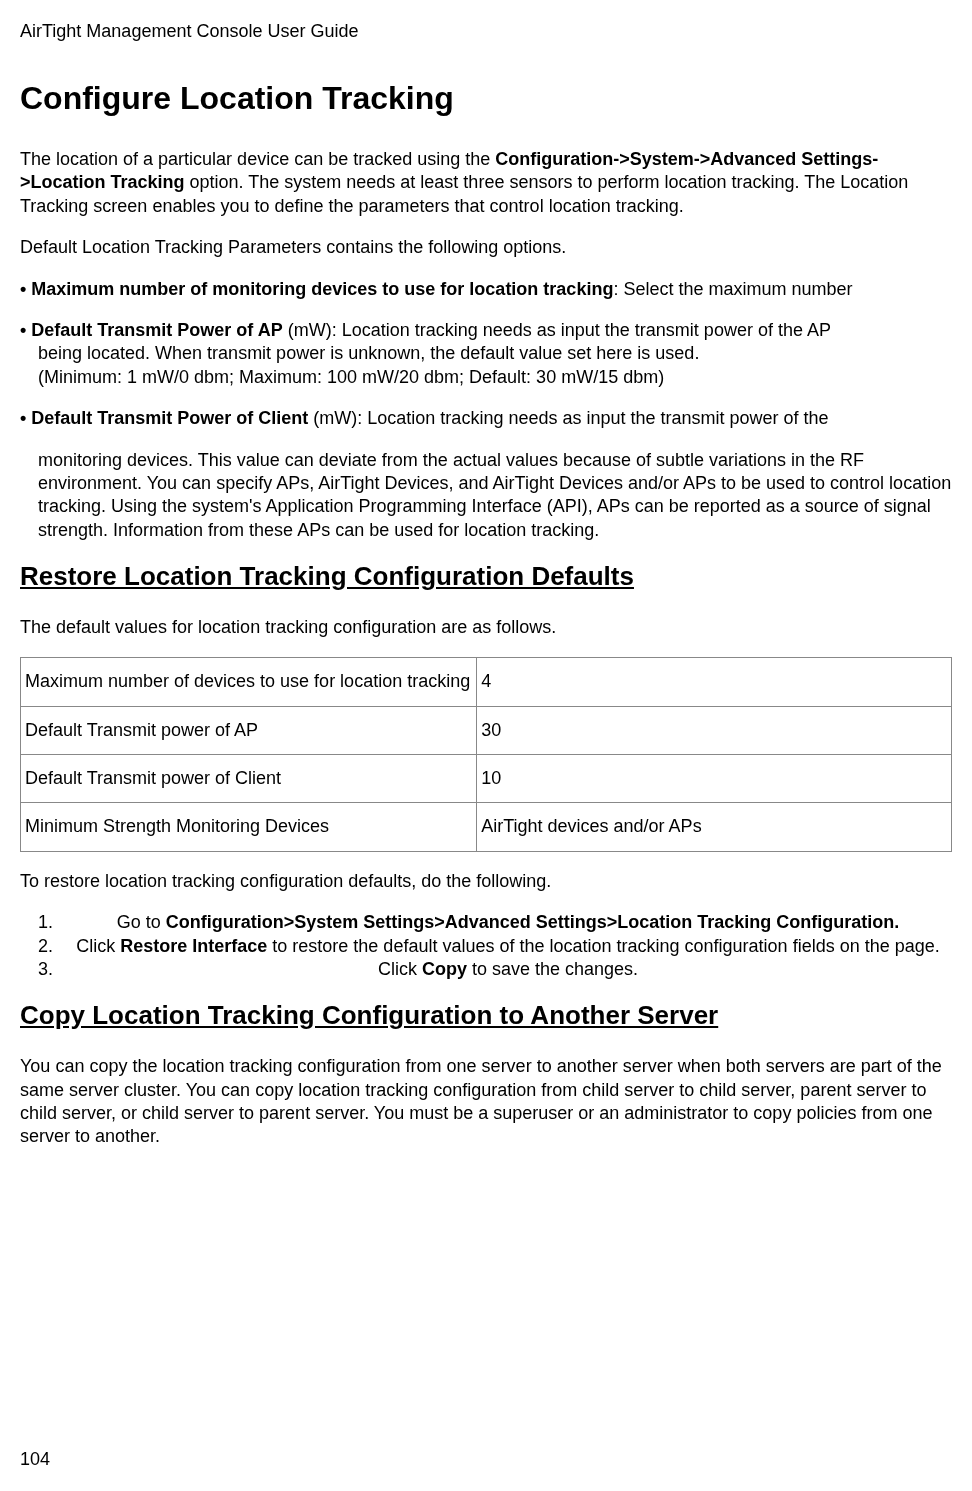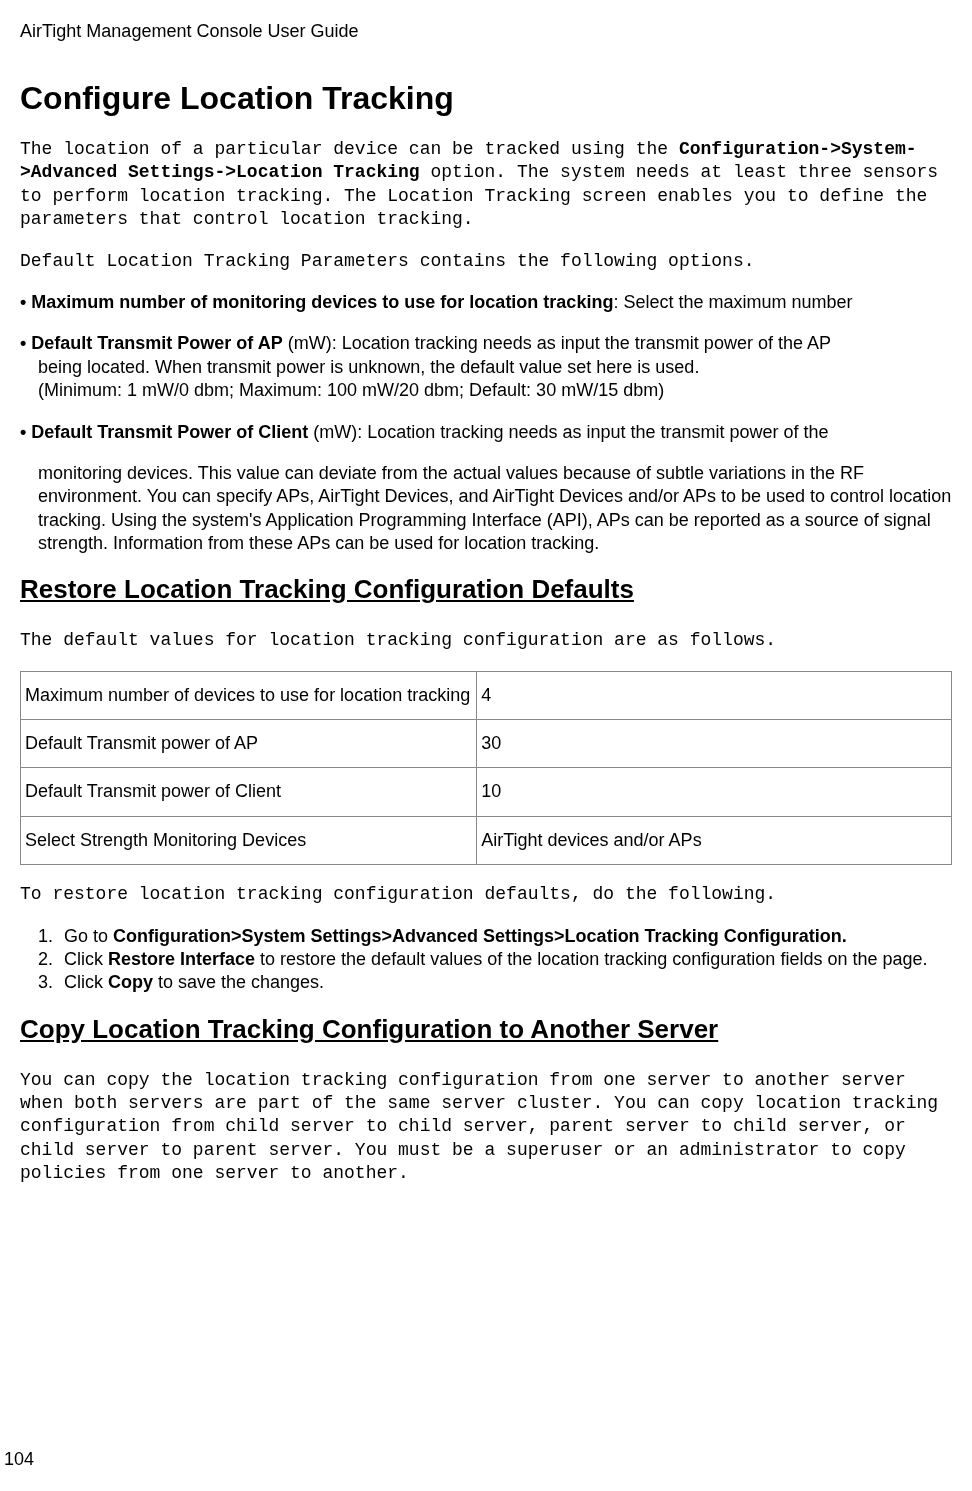--- a/index.html
+++ b/index.html
@@ -16,32 +16,31 @@
       font-size: 18px;
       line-height: 1.3;
     }
     .header-title {
       font-size: 18px;
       margin-bottom: 35px;
     }
     h1 {
       font-size: 32px;
       font-weight: bold;
-      margin-bottom: 18px;
+      margin-bottom: 28px;
     }
     h2 {
       font-size: 26px;
       font-weight: bold;
       margin-top: 18px;
       margin-bottom: 22px;
       text-decoration: underline;
     }
     p {
       margin-bottom: 18px;
-      font-family: Liberation Mono, monospace;
     }
     .bullet-item {
       margin-bottom: 18px;
     }
     .bullet-item .indent {
       padding-left: 18px;
       display: block;
     }
     table {
       width: 100%;
@@ -53,29 +52,30 @@
       padding: 12px 4px;
       font-size: 18px;
       vertical-align: top;
     }
     table td:first-child {
       width: 49%;
     }
     ol {
       padding-left: 38px;
       margin-bottom: 18px;
+      text-align: center;
     }
     ol li {
       padding-left: 6px;
       margin-bottom: 0;
     }
     .page-number {
       position: fixed;
       bottom: 20px;
-      left: 4px;
+      left: 20px;
       font-size: 18px;
     }
     .bold {
       font-weight: bold;
     }
   </style>
 </head>
 <body>
 
 <div class="header-title">AirTight Management Console User Guide</div>
@@ -118,21 +118,21 @@
   </tr>
   <tr>
     <td>Default Transmit power of AP</td>
     <td>30</td>
   </tr>
   <tr>
     <td>Default Transmit power of Client</td>
     <td>10</td>
   </tr>
   <tr>
-    <td>Select Strength Monitoring Devices</td>
+    <td>Minimum Strength Monitoring Devices</td>
     <td>AirTight devices and/or APs</td>
   </tr>
 </tbody>
   </table>
 
 <p>To restore location tracking configuration defaults, do the following.</p>
 
 <ol>
   <li>
     <span>Go to </span><span class="bold">Configuration&gt;System Settings&gt;Advanced Settings&gt;Location Tracking Configuration.</span><span></span>

